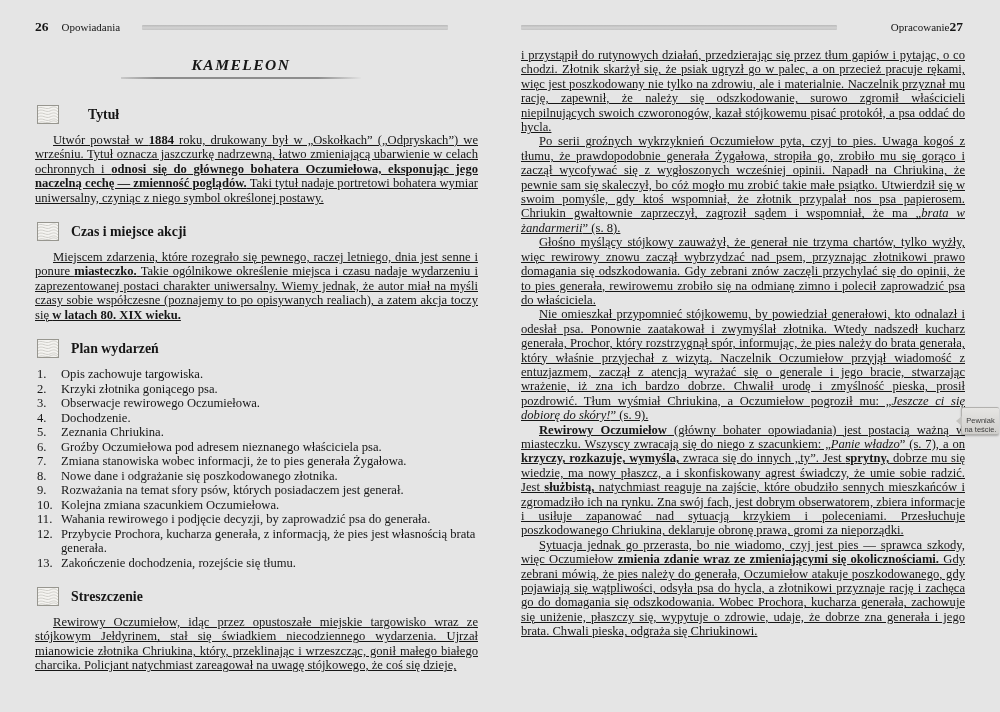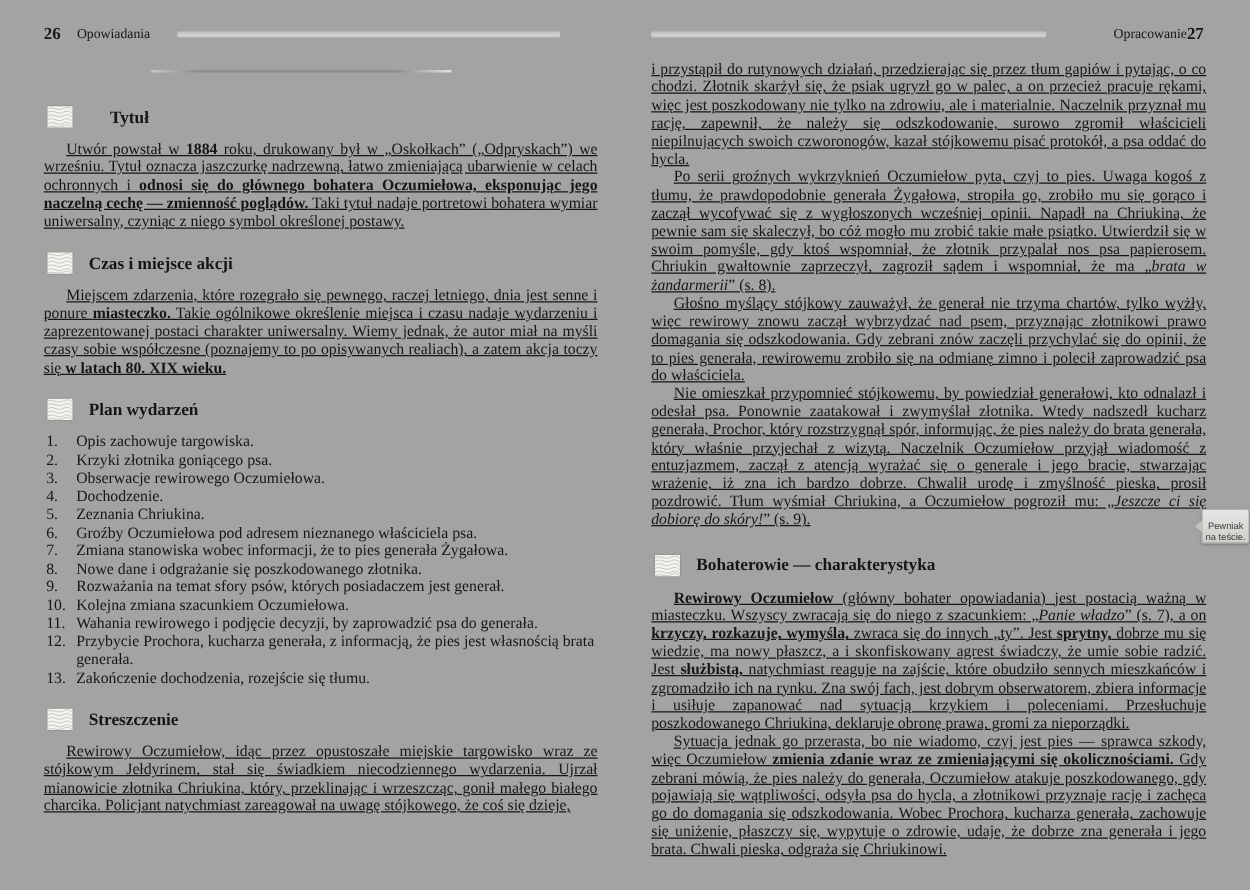--- a/index.html
+++ b/index.html
@@ -1,21 +1,21 @@
 <!DOCTYPE html>
 <html><head>
 <meta charset="utf-8">
 <style>
   html,body{margin:0;padding:0;}
   body{
     width:1000px;height:712px;overflow:hidden;
     background:#fbfbfa;color:#161616;
     font-family:"Liberation Serif","DejaVu Serif",serif;
   }
-  .spread{position:relative;width:1000px;height:712px;background:#a3a3a3;}
+  .spread{position:relative;width:1000px;height:712px;background:#e5e5e5;}
   .page{position:absolute;top:20px;}
   .page.left{left:35px;width:443px;}
   .page.right{left:521px;width:444px;}
 
   
   .page-header{display:flex;align-items:center;height:14px;}
   .pagenum{font-size:13.5px;font-weight:bold;}
   .runhead{font-size:11px;}
   .left .runhead{margin-left:13px;}
   .header-bar{height:5px;background:linear-gradient(to bottom,#b9b9b9,#d2d2d2 55%,#c3c3c3);border-radius:1px;}
@@ -66,20 +66,21 @@
 <div class="spread">
 
   <div class="page left">
     <div class="page-header">
       <span class="pagenum">26</span>
       <span class="runhead">Opowiadania</span>
       <span class="header-bar"></span>
     </div>
 
     <div class="title-block">
+      <h1 class="story-title">KAMELEON</h1>
       <div class="title-rule"></div>
     </div>
 
     <div class="section-heading" style="margin-top:26px;gap:29px;">
       <span class="section-icon"><svg width="22" height="19" viewBox="0 0 22 19" xmlns="http://www.w3.org/2000/svg">
             <rect x="0.5" y="0.5" width="21" height="18" fill="#f4f3f0" stroke="#97968f" stroke-width="1"></rect>
             <g stroke="#c7c5c0" stroke-width="0.8" fill="none">
               <path d="M1 3 C5 1 9 5 13 3 S19 2 21 4"></path>
               <path d="M1 6 C5 3 9 8 13 6 S19 5 21 7"></path>
               <path d="M1 9 C5 6 9 11 13 9 S19 8 21 10"></path>
@@ -160,34 +161,20 @@
       <span class="header-bar"></span>
       <span class="runhead">Opracowanie</span>
       <span class="pagenum">27</span>
     </div>
 
     <p class="body" style="margin-top:14px;"><span>i przystąpił do rutynowych działań, przedzierając się przez tłum gapiów i pytając, o co chodzi. Złotnik skarżył się, że psiak ugryzł go w palec, a on przecież pracuje rękami, więc jest poszkodowany nie tylko na zdrowiu, ale i materialnie. Naczelnik przyznał mu rację, zapewnił, że należy się odszkodowanie, surowo zgromił właścicieli niepilnujących swoich czworonogów, kazał stójkowemu pisać protokół, a psa oddać do hycla.</span></p>
     <p class="body indent"><span>Po serii groźnych wykrzyknień Oczumiełow pyta, czyj to pies. Uwaga kogoś z tłumu, że prawdopodobnie generała Żygałowa, stropiła go, zrobiło mu się gorąco i zaczął wycofywać się z wygłoszonych wcześniej opinii. Napadł na Chriukina, że pewnie sam się skaleczył, bo cóż mogło mu zrobić takie małe psiątko. Utwierdził się w swoim pomyśle, gdy ktoś wspomniał, że złotnik przypalał nos psa papierosem. Chriukin gwałtownie zaprzeczył, zagroził sądem i wspomniał, że ma „</span><span class="ital">brata w żandarmerii</span><span>” (s. 8).</span></p>
     <p class="body indent"><span>Głośno myślący stójkowy zauważył, że generał nie trzyma chartów, tylko wyżły, więc rewirowy znowu zaczął wybrzydzać nad psem, przyznając złotnikowi prawo domagania się odszkodowania. Gdy zebrani znów zaczęli przychylać się do opinii, że to pies generała, rewirowemu zrobiło się na odmianę zimno i polecił zaprowadzić psa do właściciela.</span></p>
     <p class="body indent"><span>Nie omieszkał przypomnieć stójkowemu, by powiedział generałowi, kto odnalazł i odesłał psa. Ponownie zaatakował i zwymyślał złotnika. Wtedy nadszedł kucharz generała, Prochor, który rozstrzygnął spór, informując, że pies należy do brata generała, który właśnie przyjechał z wizytą. Naczelnik Oczumiełow przyjął wiadomość z entuzjazmem, zaczął z atencją wyrażać się o generale i jego bracie, stwarzając wrażenie, iż zna ich bardzo dobrze. Chwalił urodę i zmyślność pieska, prosił pozdrowić. Tłum wyśmiał Chriukina, a Oczumiełow pogroził mu: „</span><span class="ital">Jeszcze ci się dobiorę do skóry!</span><span>” (s. 9).</span></p>
 
-    <div class="section-heading" style="margin-top:20px;">
-      <span class="section-icon"><svg width="22" height="19" viewBox="0 0 22 19" xmlns="http://www.w3.org/2000/svg">
-            <rect x="0.5" y="0.5" width="21" height="18" fill="#f4f3f0" stroke="#97968f" stroke-width="1"></rect>
-            <g stroke="#c7c5c0" stroke-width="0.8" fill="none">
-              <path d="M1 3 C5 1 9 5 13 3 S19 2 21 4"></path>
-              <path d="M1 6 C5 3 9 8 13 6 S19 5 21 7"></path>
-              <path d="M1 9 C5 6 9 11 13 9 S19 8 21 10"></path>
-              <path d="M1 12 C5 9 9 14 13 12 S19 11 21 13"></path>
-              <path d="M1 15 C5 12 9 17 13 15 S19 14 21 16"></path>
-              <path d="M1 18 C5 15 9 19 13 17 S19 16 21 18"></path>
-            </g>
-          </svg></span>
-      <h2>Bohaterowie — charakterystyka</h2>
-    </div>
     <p class="body indent"><span class="bold">Rewirowy Oczumiełow</span><span> (główny bohater opowiadania) jest postacią ważną w miasteczku. Wszyscy zwracają się do niego z szacunkiem: „</span><span class="ital">Panie władzo</span><span>” (s. 7), a on </span><span class="bold">krzyczy, rozkazuje, wymyśla,</span><span> zwraca się do innych „ty”. Jest </span><span class="bold">sprytny,</span><span> dobrze mu się wiedzie, ma nowy płaszcz, a i skonfiskowany agrest świadczy, że umie sobie radzić. Jest </span><span class="bold">służbistą,</span><span> natychmiast reaguje na zajście, które obudziło sennych mieszkańców i zgromadziło ich na rynku. Zna swój fach, jest dobrym obserwatorem, zbiera informacje i usiłuje zapanować nad sytuacją krzykiem i poleceniami. Przesłuchuje poszkodowanego Chriukina, deklaruje obronę prawa, gromi za nieporządki.</span></p>
     <p class="body indent"><span>Sytuacja jednak go przerasta, bo nie wiadomo, czyj jest pies — sprawca szkody, więc Oczumiełow </span><span class="bold">zmienia zdanie wraz ze zmieniającymi się okolicznościami.</span><span> Gdy zebrani mówią, że pies należy do generała, Oczumiełow atakuje poszkodowanego, gdy pojawiają się wątpliwości, odsyła psa do hycla, a złotnikowi przyznaje rację i zachęca go do domagania się odszkodowania. Wobec Prochora, kucharza generała, zachowuje się uniżenie, płaszczy się, wypytuje o zdrowie, udaje, że dobrze zna generała i jego brata. Chwali pieska, odgraża się Chriukinowi.</span></p>
   </div>
 
   <div class="margin-tab">
     <span>Pewniak</span>
     <span>na teście.</span>
   </div>
 
 </div>

